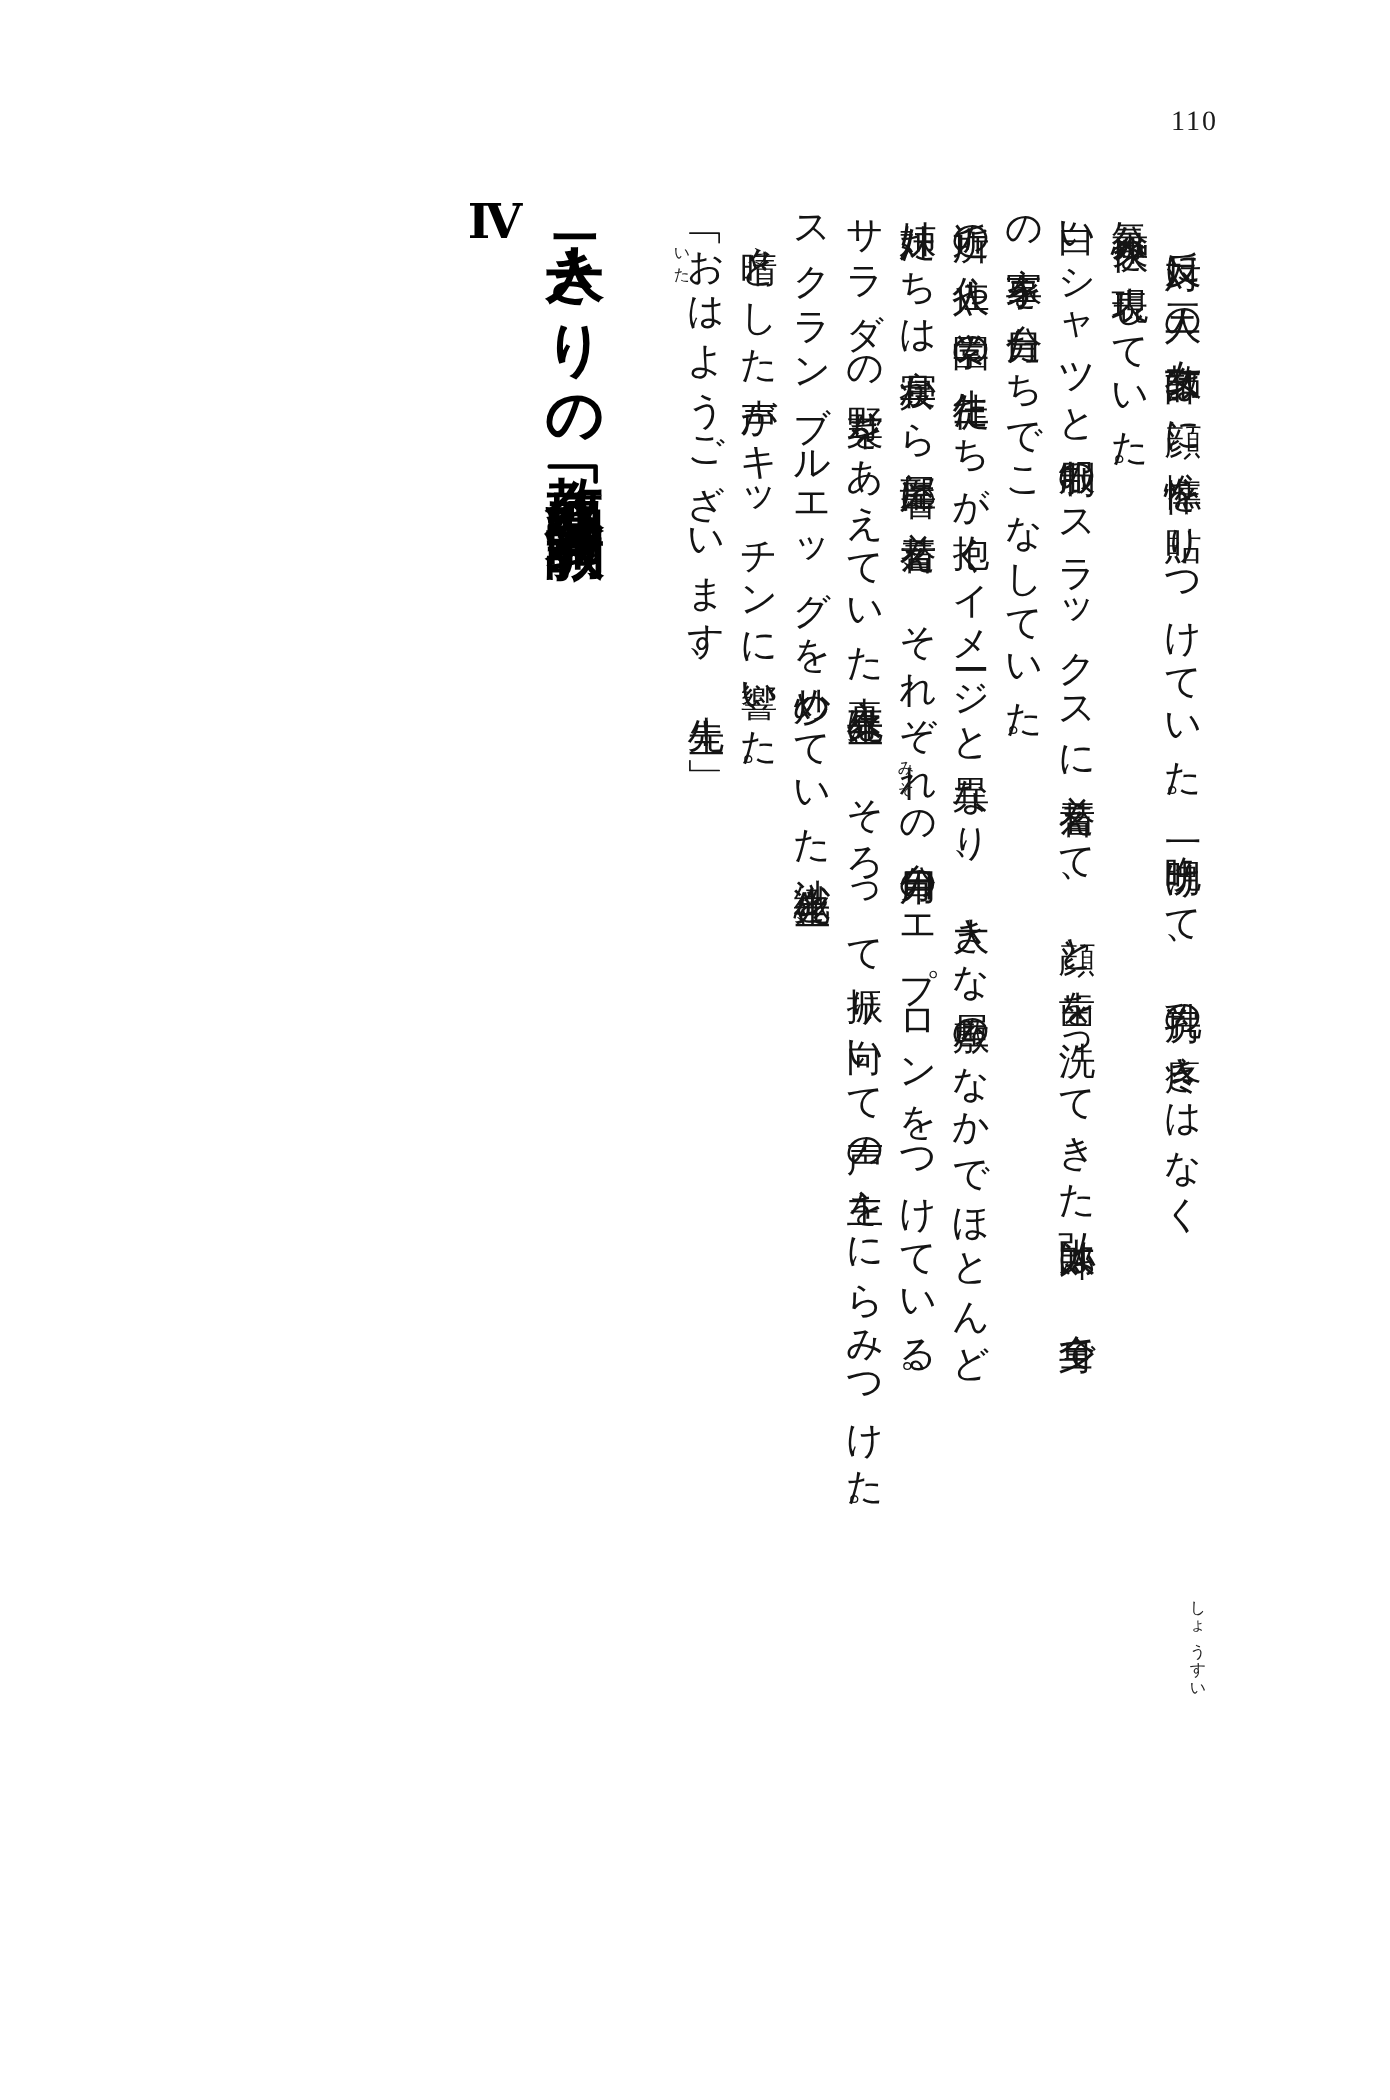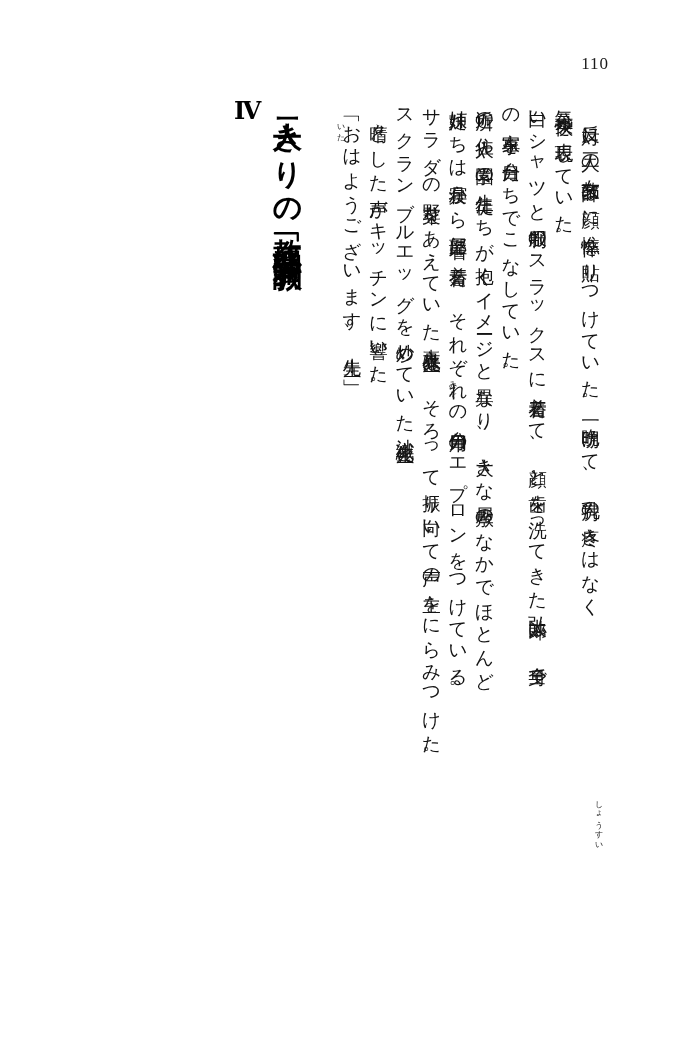--- a/index.html
+++ b/index.html
@@ -20,21 +20,21 @@
     position: absolute;
     inset: 0;
     background: #ffffff;
   }
 
   
   .page-number {
     position: absolute;
     top: 54px;
     right: 86px;
-    font-size: 17px;
+    font-size: 14px;
     letter-spacing: 1px;
     color: #1a1a1a;
     font-family: "Liberation Serif", "DejaVu Serif", serif;
   }
 
   
   .text-block {
     position: absolute;
     top: 96px;
     right: 96px;

